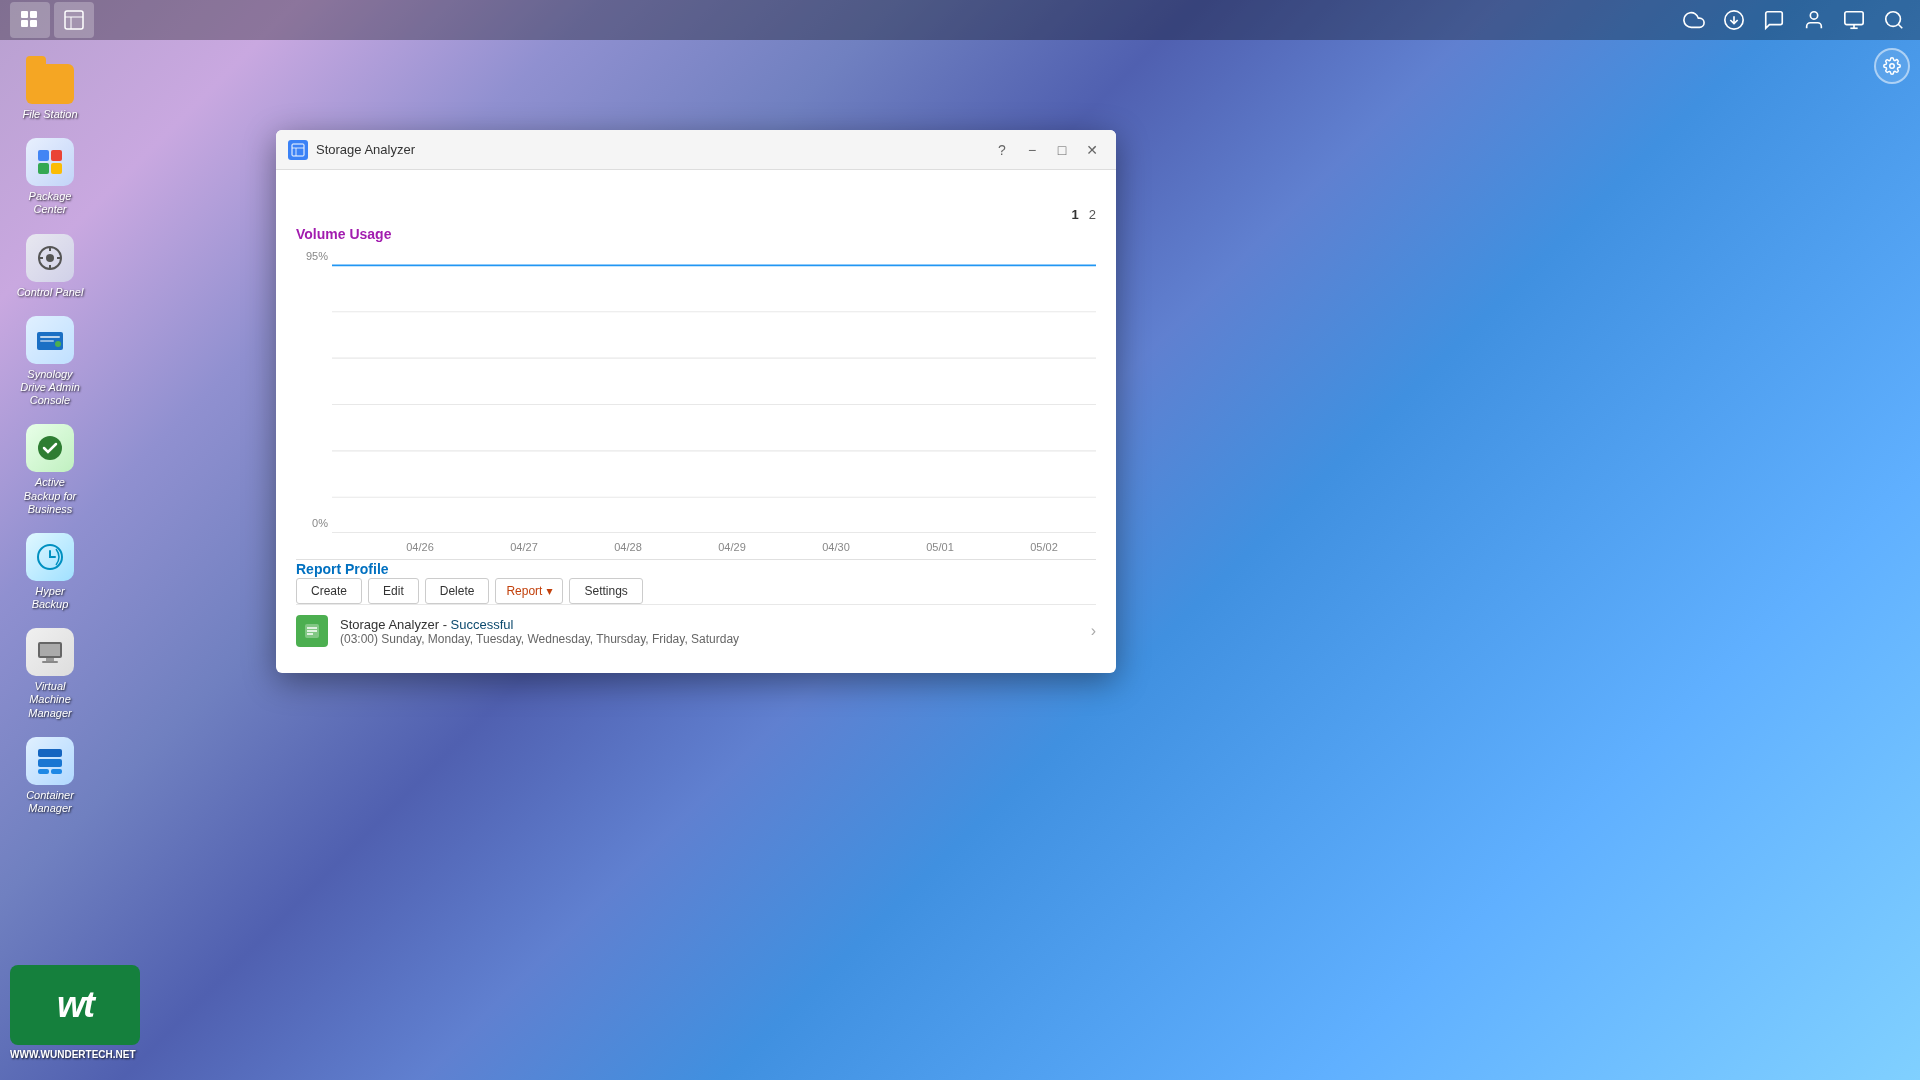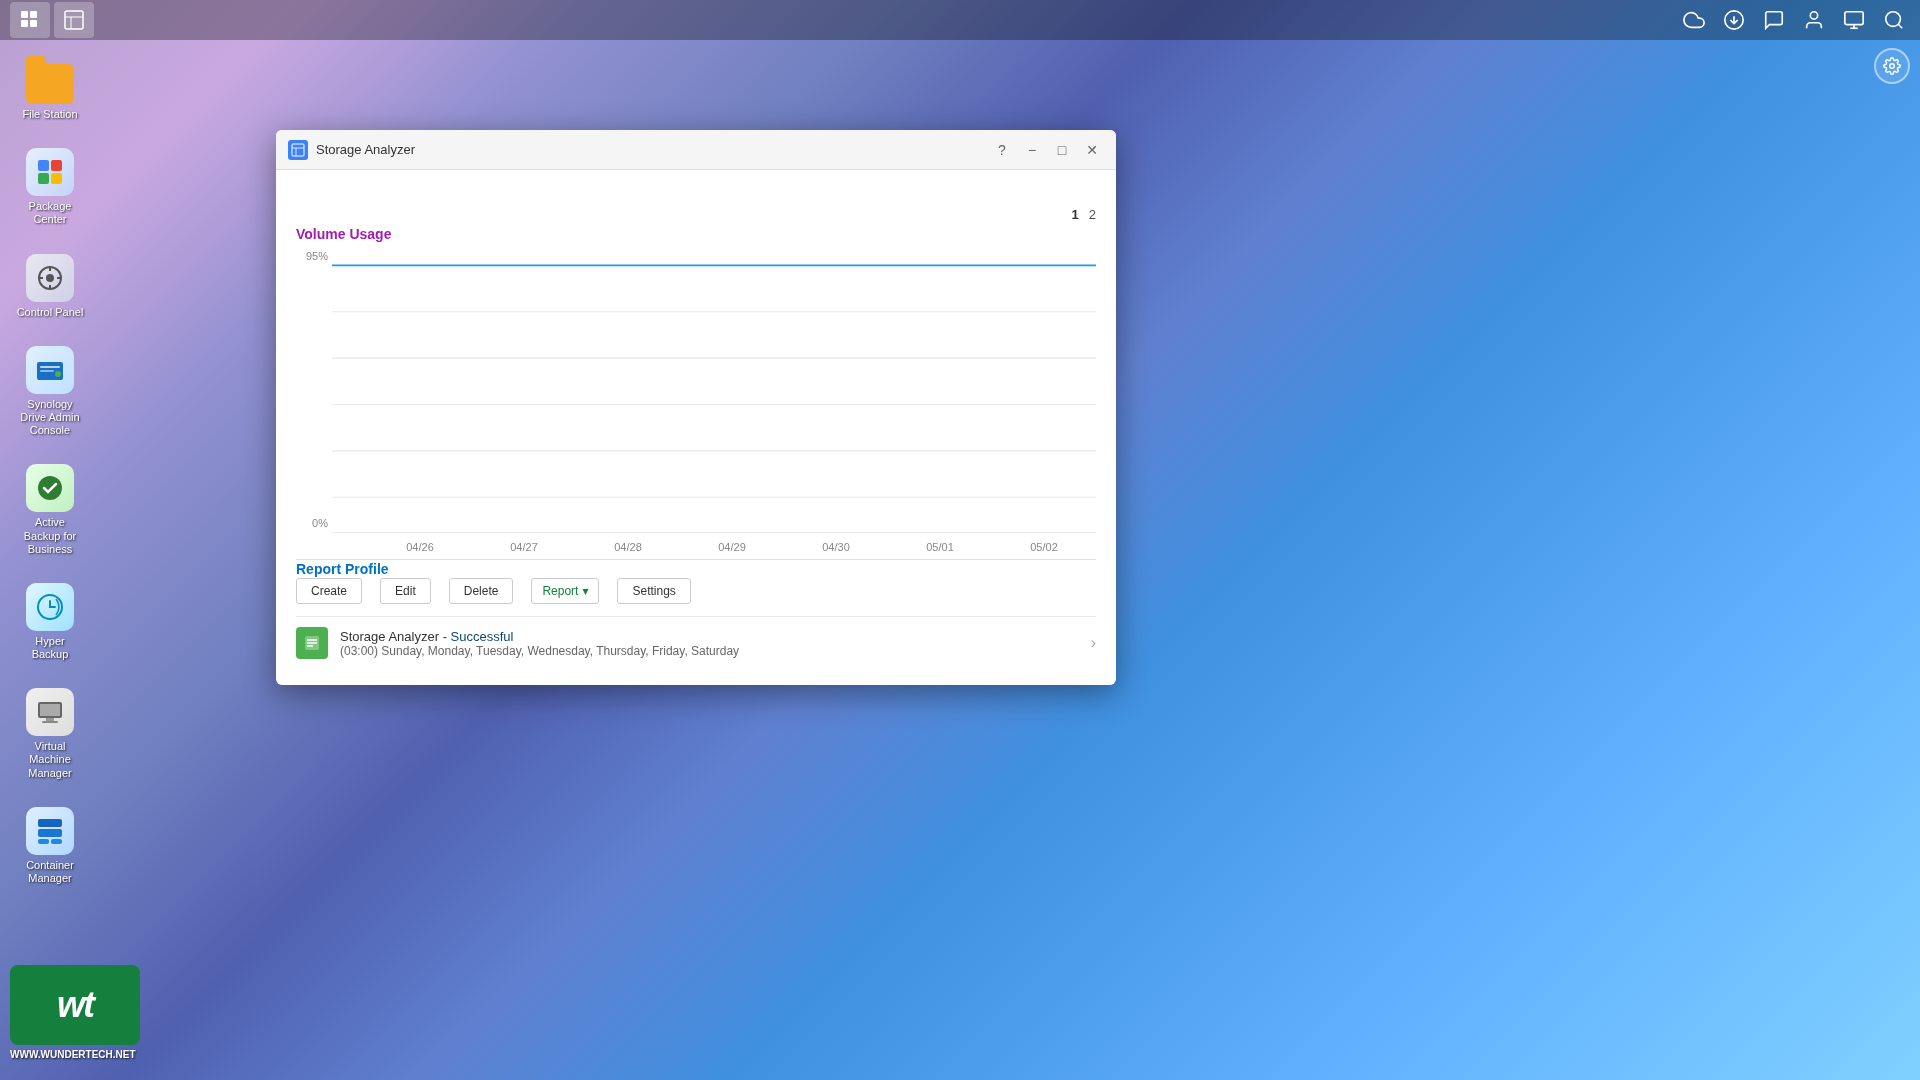--- a/index.html
+++ b/index.html
@@ -60,21 +60,22 @@
       border-radius: 4px;
     }
 
     
     .desktop-icons {
       position: absolute;
       top: 50px;
       left: 10px;
       display: flex;
       flex-direction: column;
-      gap: 15px;
+      gap: 5px;
+      font-style: italic;
     }
     .desktop-icon {
       display: flex;
       flex-direction: column;
       align-items: center;
       width: 80px;
       padding: 6px;
       border-radius: 6px;
       cursor: pointer;
       text-align: center;
@@ -301,40 +302,39 @@
 
     
     .report-profile-title {
       font-size: 14px;
       font-weight: 600;
       color: #0070c0;
       margin-bottom: 10px;
     }
     .report-toolbar {
       display: flex;
-      gap: 18px;
-      margin-bottom: 12px;
+      gap: 6px;
     }
     .report-btn {
       padding: 5px 14px;
       font-size: 12px;
       border: 1px solid #ccc;
       background: white;
       border-radius: 3px;
       cursor: pointer;
       color: #333;
     }
     .report-btn-dropdown {
       padding: 5px 10px;
       font-size: 12px;
       border: 1px solid #ccc;
       background: white;
       border-radius: 3px;
       cursor: pointer;
-      color: #15803d;
+      color: #c2410c;
       display: flex;
       align-items: center;
       gap: 4px;
     }
 
     
     .report-row {
       display: flex;
       align-items: center;
       justify-content: space-between;

